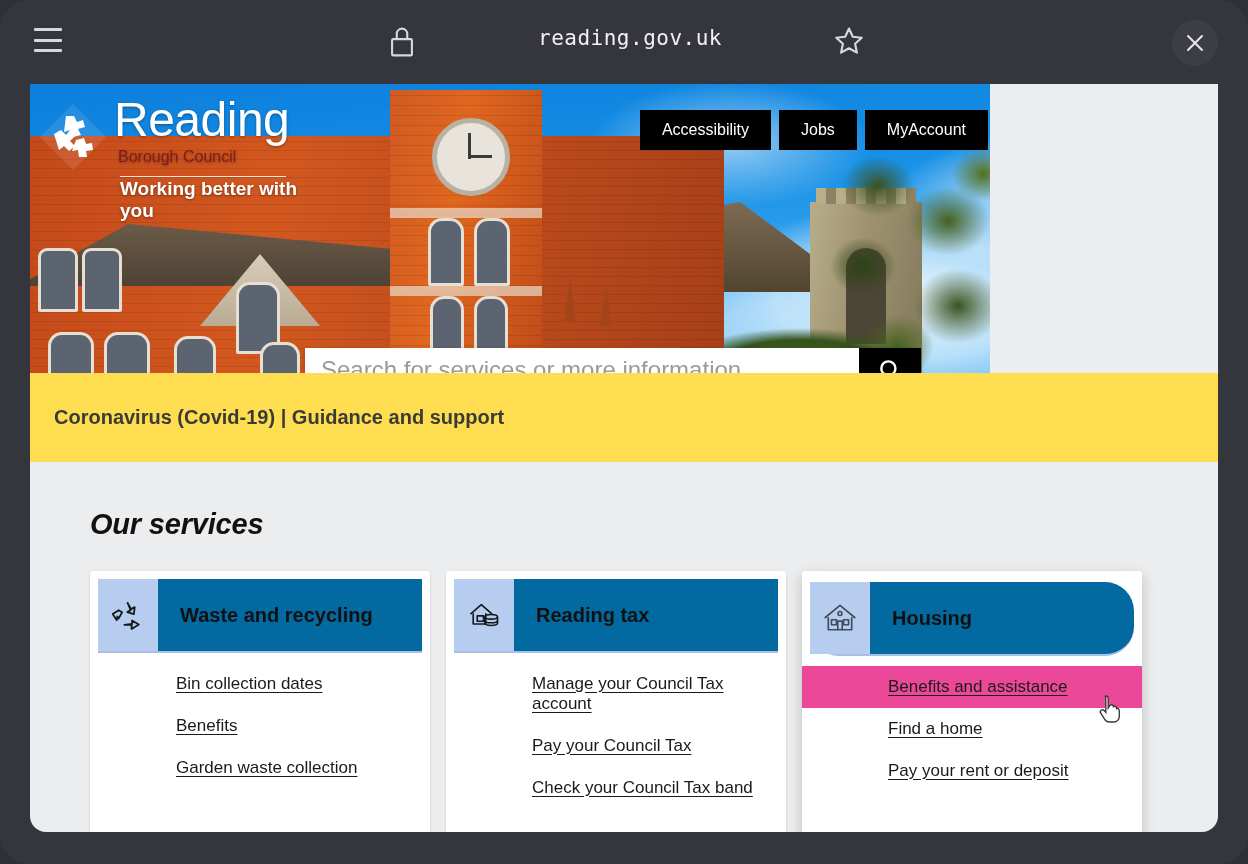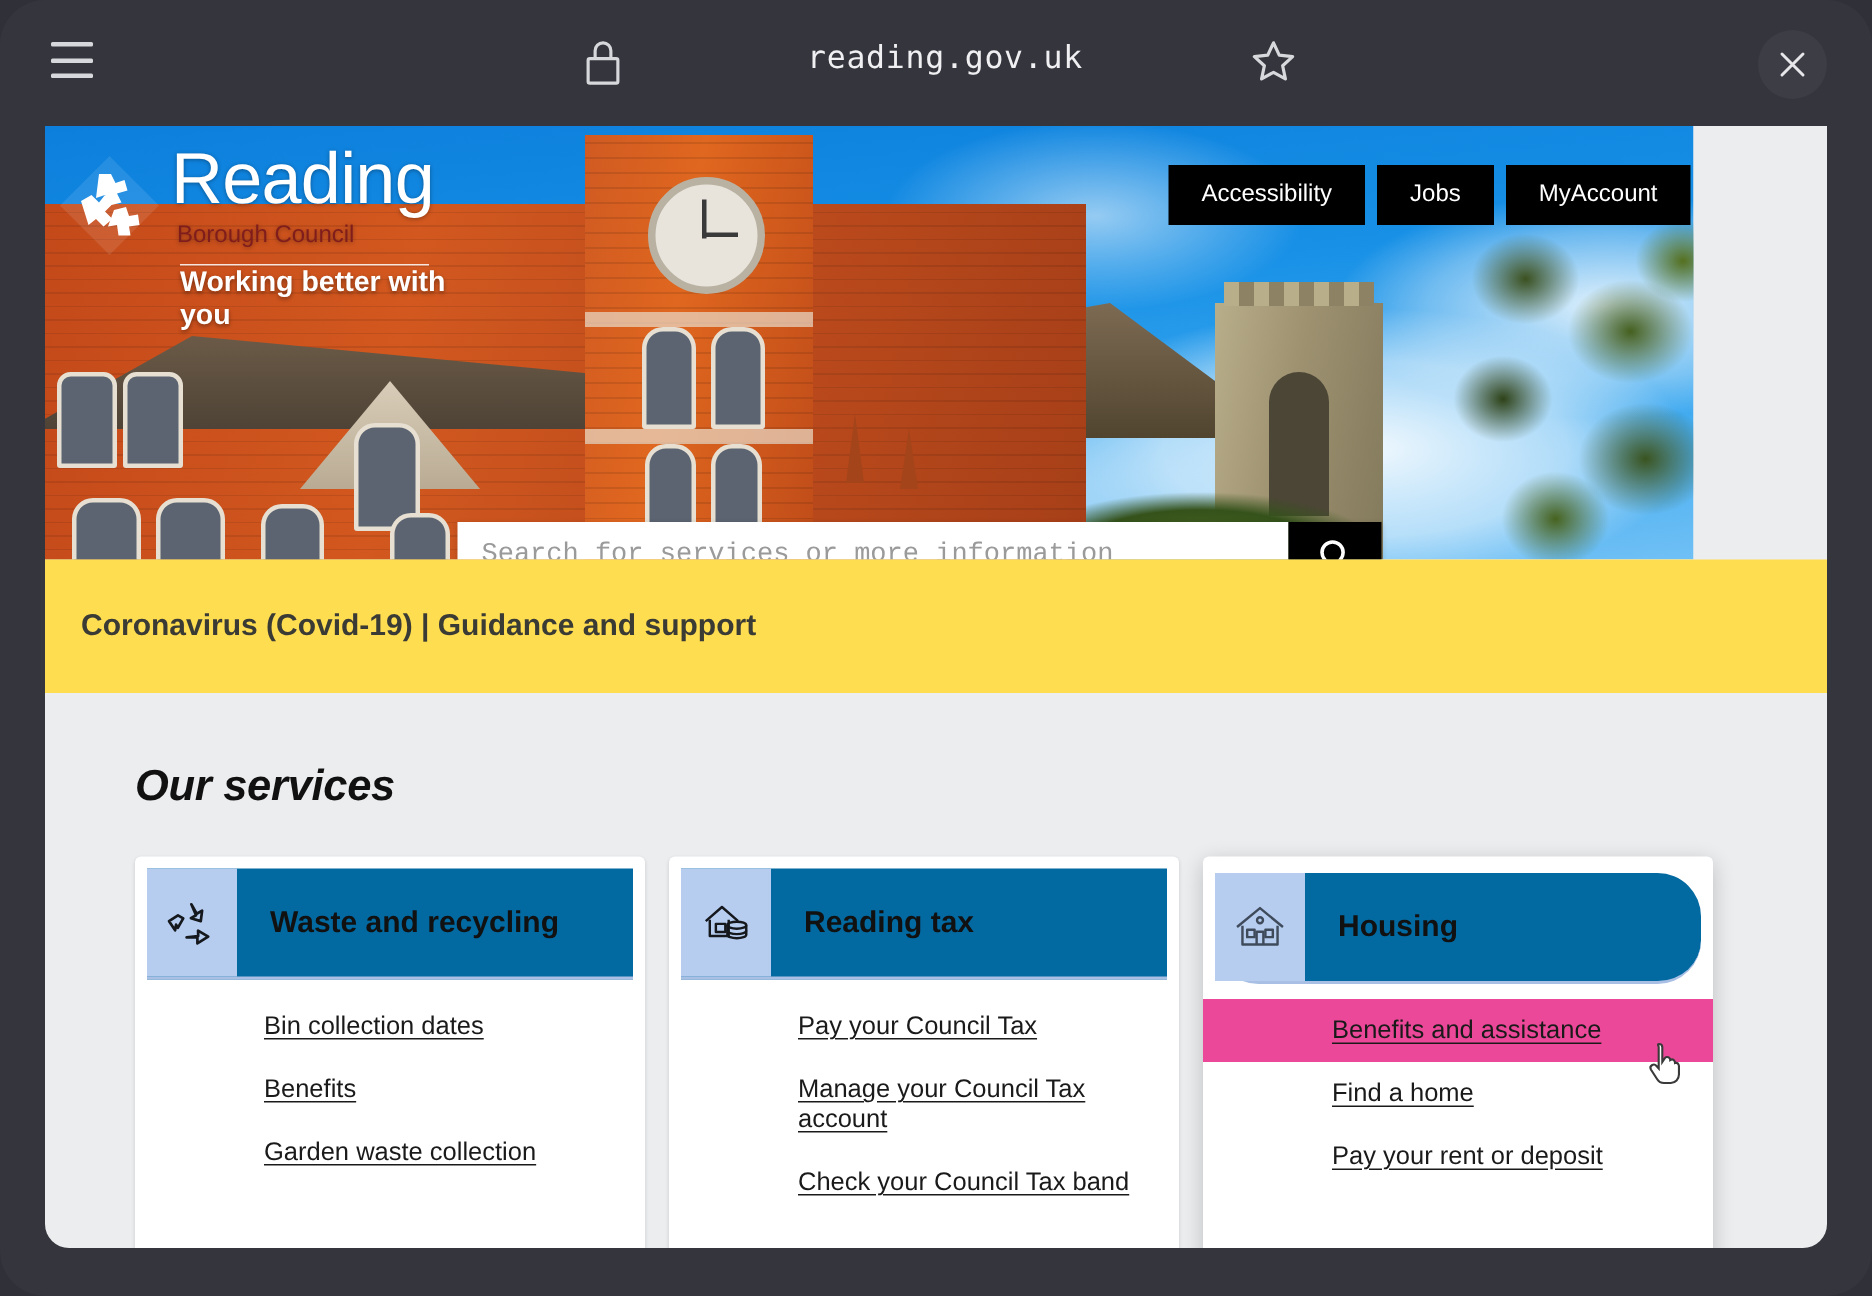--- a/index.html
+++ b/index.html
@@ -42,21 +42,21 @@
 
   
   .viewport{
     position:absolute;left:30px;top:84px;width:1188px;height:748px;
     background:#ecedef;
     border-radius:0 0 16px 16px;
     overflow:hidden;
   }
 
   
-  .hero{position:relative;width:1099px;height:289px;overflow:hidden;}
+  .hero{position:relative;width:960px;height:289px;overflow:hidden;}
   .sky{
     position:absolute;inset:0;
     background:
       radial-gradient(ellipse 300px 130px at 880px 215px, rgba(255,255,255,.92) 0%, rgba(255,255,255,.55) 45%, rgba(255,255,255,0) 72%),
       radial-gradient(ellipse 240px 100px at 1040px 120px, rgba(255,255,255,.85) 0%, rgba(255,255,255,.35) 50%, rgba(255,255,255,0) 75%),
       radial-gradient(ellipse 200px 90px at 700px 60px,  rgba(255,255,255,.55) 0%, rgba(255,255,255,0) 70%),
       radial-gradient(ellipse 280px 120px at 620px 250px, rgba(255,255,255,.65) 0%, rgba(255,255,255,0) 70%),
       linear-gradient(175deg,#0c7fdc 0%,#1790e6 40%,#3aa7ef 70%,#6fc0f5 100%);
   }
   
@@ -154,21 +154,21 @@
     font-size:16px;padding:12px 22px;line-height:1;cursor:pointer;
   }
 
   
   .searchbar{
     position:absolute;left:275px;top:264px;width:616px;height:44px;display:flex;
     box-shadow:0 1px 4px rgba(0,0,0,.18);
   }
   .searchbar input{
     flex:1;border:none;outline:none;background:#fff;
-    font-family:Liberation Mono, monospace;font-size:18px;color:#333;
+    font-family:Liberation Sans, sans-serif;font-size:24px;color:#333;
     padding:0 16px;
   }
   .searchbar input::placeholder{color:#9a9a9a;}
   .search-btn{
     width:62px;background:#000;display:flex;align-items:center;justify-content:center;
     cursor:pointer;border:none;
   }
 
   
   .banner{
@@ -352,22 +352,22 @@
                 <path d="M8 18 V30 H22 V18"></path>
                 <rect x="12.5" y="21" width="7" height="6"></rect>
                 <ellipse cx="28" cy="22" rx="7" ry="2.6"></ellipse>
                 <path d="M21 22 v7 c0 1.4 3.1 2.6 7 2.6 s7 -1.2 7 -2.6 v-7"></path>
                 <path d="M21 26 c0 1.4 3.1 2.6 7 2.6 s7 -1.2 7 -2.6"></path>
               </svg>
             </div>
             <div class="card-title">Reading tax</div>
           </div>
           <div class="links">
+            <a>Manage your Council Tax account</a>
             <a>Pay your Council Tax</a>
-            <a>Manage your Council Tax account</a>
             <a>Check your Council Tax band</a>
           </div>
         </div>
 
         <div class="card hovered">
           <div class="card-head">
             <div class="icon-box">
               <svg viewBox="0 0 40 40" width="36" height="36" fill="none" stroke="#3f4b5b" stroke-width="1.8" stroke-linejoin="round">
                 <path d="M3 20 L20 6 L37 20"></path>
                 <path d="M7 19 V33 H33 V19"></path>

